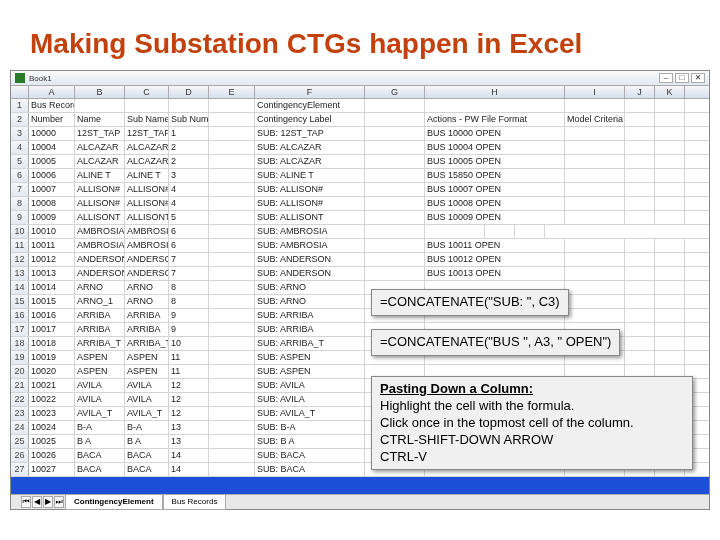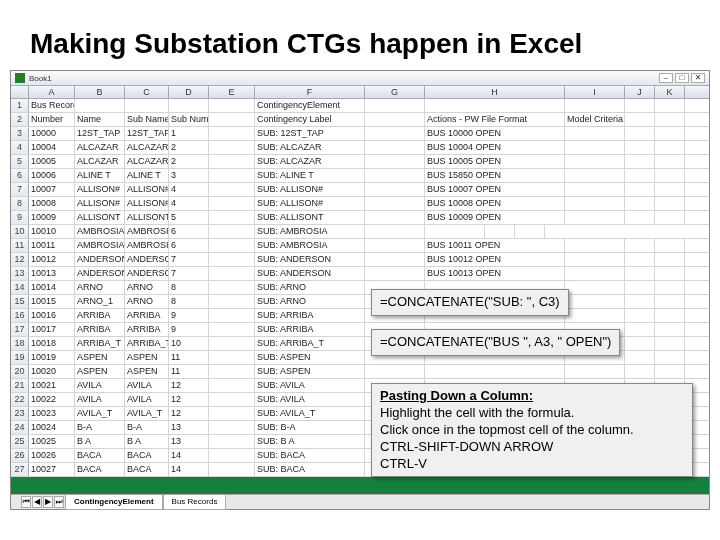--- a/index.html
+++ b/index.html
@@ -1,38 +1,38 @@
 <!DOCTYPE html>
 <html><head>
 <meta charset="utf-8">
 <style>
   * { margin: 0; padding: 0; box-sizing: border-box; }
   body { width: 720px; height: 540px; font-family: Arial, sans-serif; background: #fff; overflow: hidden; }
-  .slide-title { font-size: 28px; padding: 28px 30px 10px; color: #000000; }
-  .excel-window { margin: 0 10px; border: 1px solid #888; background: #15803d; font-size: 9px; position: relative; height: 440px; }
+  .slide-title { font-size: 28px; padding: 28px 30px 10px; color: #c2410c; }
+  .excel-window { margin: 0 10px; border: 1px solid #888; background: #1d4ed8; font-size: 9px; position: relative; height: 440px; }
   .title-bar { height: 14px; background: linear-gradient(#fcfcfc,#e0e8f0); display: flex; align-items: center; padding: 0 4px; font-size: 8px; color: #333; }
   .title-bar .name { flex: 1; }
   .title-bar .winbtn { display: inline-flex; gap: 2px; }
   .title-bar .winbtn span { width: 14px; height: 10px; border: 1px solid #aaa; text-align: center; line-height: 8px; background: #fff; }
   .col-headers { display: flex; background: linear-gradient(#f4f6fa,#d8e0ec); border-top: 1px solid #aaa; border-bottom: 1px solid #aaa; height: 14px; }
   .col-headers .rh { width: 18px; border-right: 1px solid #aaa; }
   .col-headers .ch { flex: 0 0 auto; border-right: 1px solid #aaa; text-align: center; line-height: 13px; color: #333; }
   .grid { background: #fff; max-height: 395px; overflow: hidden; }
   .row { display: flex; border-bottom: 1px solid #d4d4d4; height: 14px; }
   .row .rn { width: 18px; text-align: center; background: linear-gradient(#f4f6fa,#e4e8f0); border-right: 1px solid #aaa; color: #444; line-height: 13px; }
   .row .cell { flex: 0 0 auto; border-right: 1px solid #d4d4d4; padding: 0 2px; line-height: 13px; white-space: nowrap; overflow: hidden; color: #222; }
   .wA{width:46px}.wB{width:50px}.wC{width:44px}.wD{width:40px}.wE{width:46px}.wF{width:110px}.wG{width:60px}.wH{width:140px}.wI{width:60px}.wJ{width:30px}.wK{width:30px}
   .sheet-tabs { position: absolute; bottom: 0; left: 0; right: 0; height: 15px; background: #e8e8e8; border-top: 1px solid #aaa; display:flex; align-items:center; font-size:8px; padding-left:10px; gap:0; }
   .sheet-tabs .nav { width:10px; height:12px; border:1px solid #aaa; background:#f8f8f8; margin-right:1px; text-align:center; line-height:10px; }
   .sheet-tabs .tab { padding:0 8px; border:1px solid #aaa; border-top:none; background:#fff; line-height:13px; height:15px; }
   .sheet-tabs .tab.active { background:#fff; font-weight:bold; }
   .overlay { position:absolute; background:#f0f0f0; border:1px solid #888; box-shadow:2px 2px 4px rgba(0,0,0,0.4); padding:4px 8px; font-size:13px; color:#000; line-height:1.3; }
   .box1 { left:360px; top:218px; }
   .box2 { left:360px; top:258px; }
-  .box3 { left:360px; top:312px; width:322px; }
+  .box3 { left:360px; top:305px; width:322px; }
   .box3 .u { text-decoration: underline; font-weight: bold; }
 </style>
 </head>
 <body>
 
 <h1 class="slide-title">Making Substation CTGs happen in Excel</h1>
 
 <div class="excel-window">
   <div class="title-bar">
     <span style="width:10px;height:10px;background:#2a7a2a;margin-right:4px;"></span>

